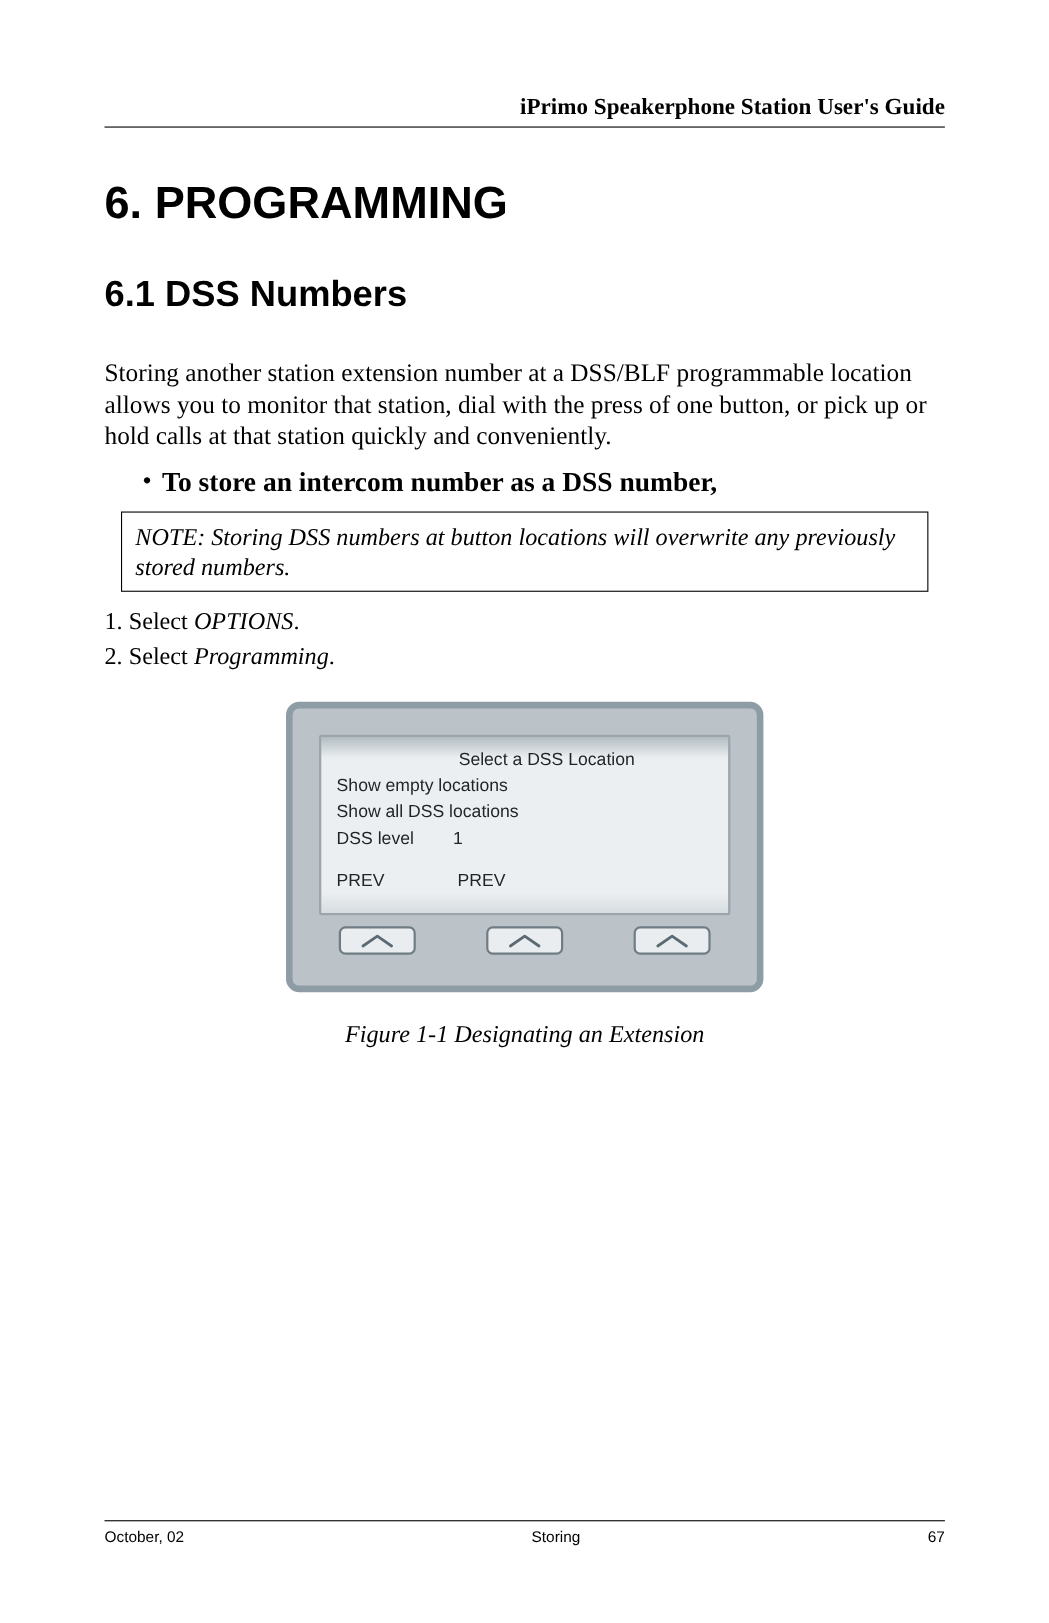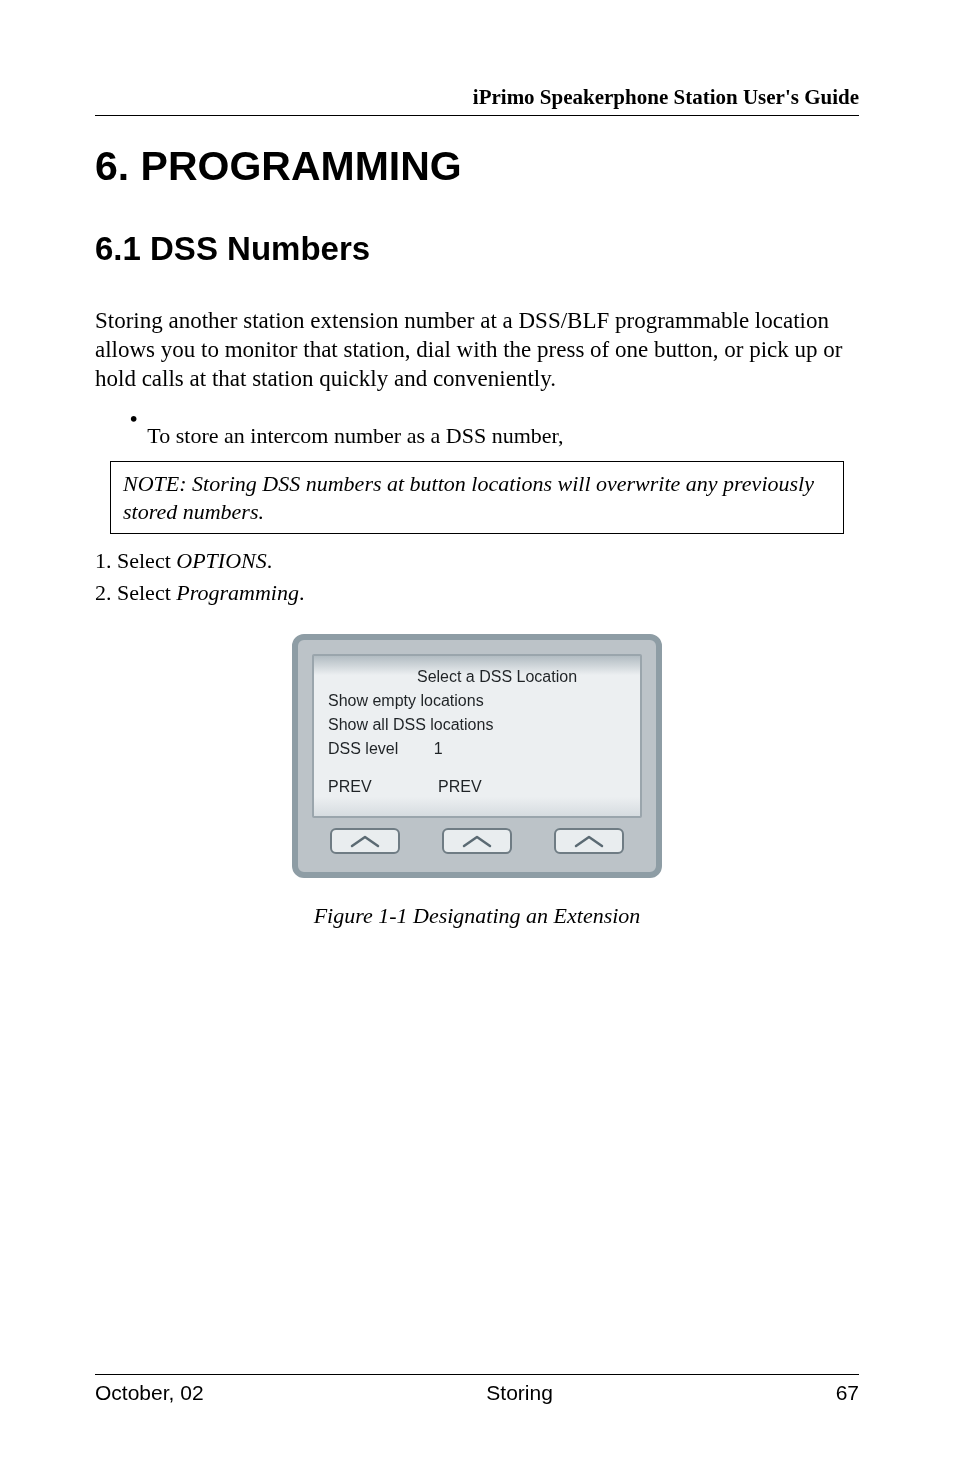--- a/index.html
+++ b/index.html
@@ -8,21 +8,21 @@
     background: #fff;
     color: #000;
     width: 954px;
     height: 1475px;
     position: relative;
     padding: 85px 95px 60px 95px;
   }
   .header-area {
     border-bottom: 1.5px solid #000;
     padding-bottom: 5px;
-    margin-bottom: 27px;
+    margin-bottom: 45px;
   }
   .header-title {
     text-align: right;
     font-weight: bold;
     font-size: 21px;
   }
   .chapter-title {
     font-family: Arial, Helvetica, sans-serif;
     font-weight: bold;
     font-size: 41px;
@@ -43,23 +43,22 @@
     display: flex;
     margin-left: 35px;
     margin-bottom: 12px;
   }
   .bullet-dot {
     font-size: 21px;
     margin-right: 10px;
     font-weight: bold;
   }
   .bullet-text {
-    font-size: 22px;
-    font-weight: normal;
-    margin-top: 16px;
+    font-size: 25px;
+    font-weight: bold;
   }
   .note-box {
     border: 1.5px solid #000;
     padding: 8px 12px;
     margin: 0 15px 14px 15px;
   }
   .note-text {
     font-style: italic;
     font-size: 22px;
     line-height: 1.25;
@@ -73,25 +72,25 @@
   .num-item .step-label {
     font-style: italic;
   }
   
   .figure-wrap {
     margin-top: 28px;
     text-align: center;
   }
   .lcd-device {
     display: inline-block;
-    width: 370px;
+    width: 434px;
     border: 6px solid #8e9da5;
     border-radius: 12px;
     background: #bcc3c8;
-    padding: 14px;
+    padding: 24px;
     position: relative;
   }
   .lcd-inner {
     background: linear-gradient(180deg, #b2bcc2 0%, #eceff1 12%, #eceff1 88%, #d6dce0 100%);
     border: 2px solid #9aa5ac;
     border-radius: 2px;
     padding: 10px 14px 14px 14px;
     font-family: Arial, Helvetica, sans-serif;
     font-size: 16px;
     color: #1f2326;
@@ -125,21 +124,21 @@
   }
   .footer-area {
     position: absolute;
     left: 95px;
     right: 95px;
     bottom: 70px;
     border-top: 1.5px solid #000;
     padding-top: 6px;
     display: flex;
     justify-content: space-between;
-    font-size: 21px;
+    font-size: 14px;
     font-family: Arial, Helvetica, sans-serif;
   }
 </style>
 </head>
 <body>
 
 <div class="header-area">
   <div class="header-title">iPrimo Speakerphone Station User's Guide</div>
 </div>
 

